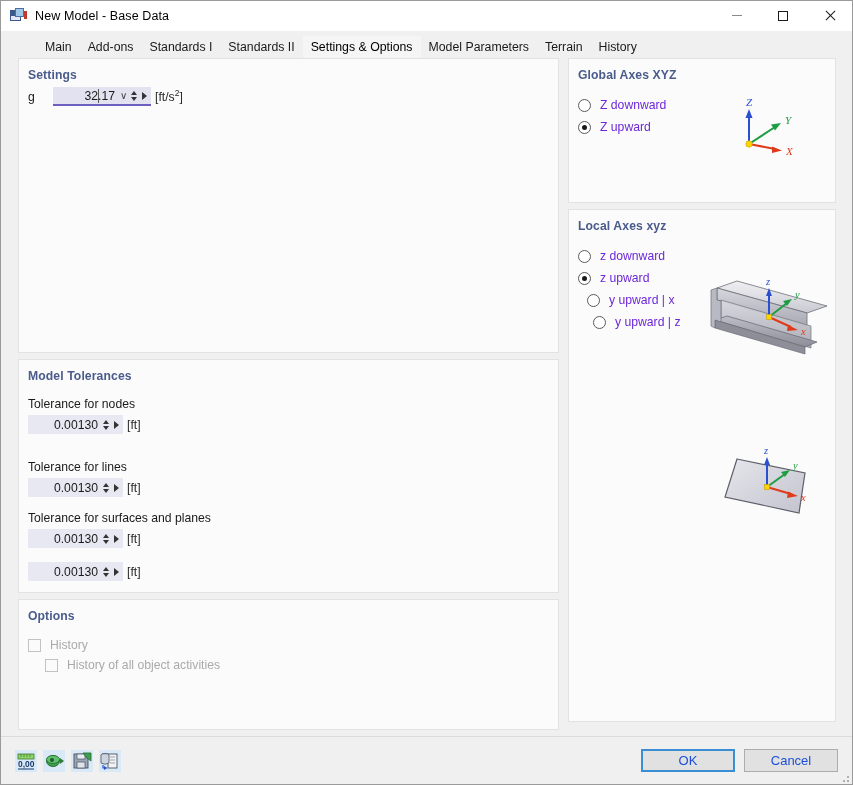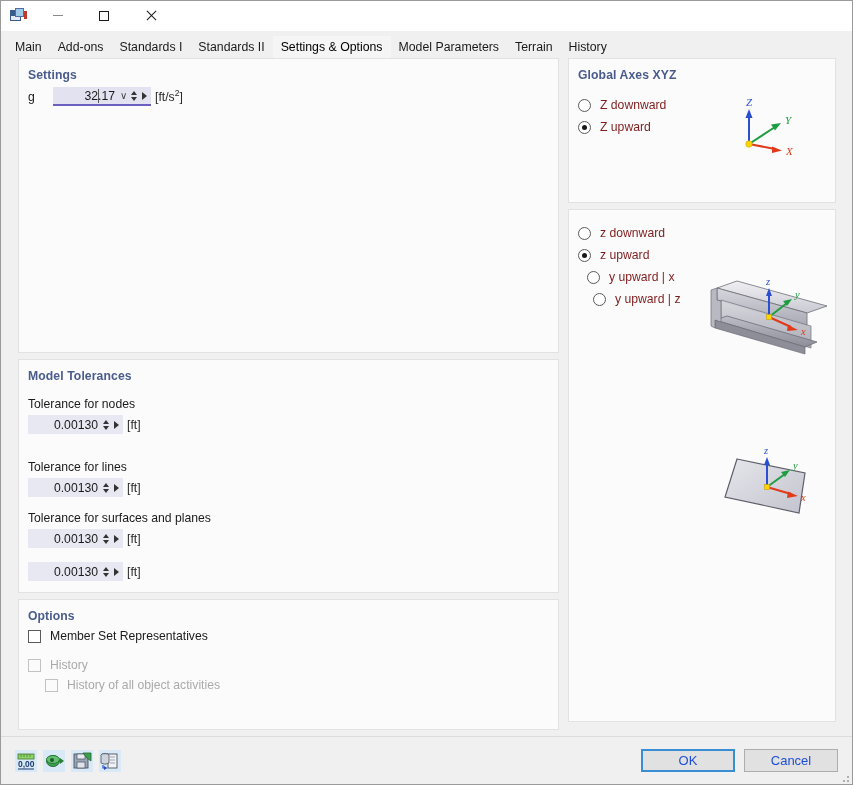--- a/index.html
+++ b/index.html
@@ -52,21 +52,21 @@
     width:13px; height:1px; background:#1a1a1a;
   }
   .close-glyph:before { transform: rotate(45deg); }
   .close-glyph:after  { transform: rotate(-45deg); }
 
   
   .tabbar {
     height: 27px;
     background: #f0f0f0;
     display: flex; align-items: flex-end;
-    padding-left: 6px;
+    padding-left: 36px;
     flex: none;
     position: relative;
   }
   .tab {
     height: 22px;
     padding: 0 8px;
     display: flex; align-items: center;
     font-size: 12.3px; color: #1a1a1a;
     background: transparent;
     cursor: default;
@@ -161,21 +161,21 @@
   .radio {
     width: 13px; height: 13px; border-radius: 50%;
     border: 1px solid #5a5a5a; background: #fff;
     flex:none; position: relative;
   }
   .radio.on:after {
     content:''; position:absolute;
     left:3px; top:3px; width:5px; height:5px;
     border-radius:50%; background:#1a1a1a;
   }
-  .rd-label { font-size: 12.2px; color:#7f1d1d; }
+  .rd-label { font-size: 12.2px; color:#6d28d9; }
 
   
   .footer {
     height: 48px; flex: none;
     background: #f0f0f0;
     border-top: 1px solid #dcdcdc;
     display: flex; align-items: center;
     padding: 10px 14px;
     position: relative;
   }
@@ -208,20 +208,21 @@
 
 <div class="window">
 
   <div class="titlebar">
     <div class="title-icon">
       <div class="ti-a"></div>
         <div class="ti-b"></div>
         <div class="ti-c"></div>
         <div class="ti-d"></div>
     </div>
+    <div class="title-text">New Model - Base Data</div>
     <div class="win-controls">
       <div class="win-btn">
         <div class="min-glyph"></div>
       </div>
       <div class="win-btn">
         <div class="max-glyph"></div>
       </div>
       <div class="win-btn close">
         <div class="close-glyph"></div>
       </div>
@@ -322,24 +323,20 @@
               <div class="tri-right"></div>
             </div>
             <div class="unit">[ft]</div>
           </div>
         </div>
       </div>
 
       <div class="panel" style="height:131px;margin-top:6px;">
         <div class="panel-title">Options</div>
 
-        <div class="cb-row" style="margin-top:6px;">
-          <div class="cbox"></div>
-          <div class="cb-label">Member Set Representatives</div>
-        </div>
         <div class="cb-row" style="margin-top:15px;">
           <div class="cbox disabled"></div>
           <div class="cb-label disabled">History</div>
         </div>
         <div class="cb-row" style="margin-top:6px;margin-left:26px;">
           <div class="cbox disabled"></div>
           <div class="cb-label disabled">History of all object activities</div>
         </div>
       </div>
     </div>
@@ -370,20 +367,21 @@
 
           <line x1="32" y1="53" x2="58" y2="58" stroke="#e03a1a" stroke-width="2"></line>
           <polygon points="65,59.5 55,55.5 55,62" fill="#e03a1a"></polygon>
           <text x="69" y="64" font-family="Liberation Serif, serif" font-size="11" font-style="italic" fill="#e03a1a">X</text>
 
           <circle cx="32" cy="53" r="3.2" fill="#ffd400" stroke="#c8a400" stroke-width="0.6"></circle>
         </svg>
       </div>
 
       <div class="panel" style="height:513px;margin-top:6px;">
+        <div class="panel-title">Local Axes xyz</div>
 
         <div class="rd-row" style="margin:16px 0 0 9px;">
           <div class="radio"></div>
           <div class="rd-label">z downward</div>
         </div>
         <div class="rd-row" style="margin:8px 0 0 9px;">
           <div class="radio on"></div>
           <div class="rd-label">z upward</div>
         </div>
         <div class="rd-row" style="margin:8px 0 0 9px;padding-left:9px;">

